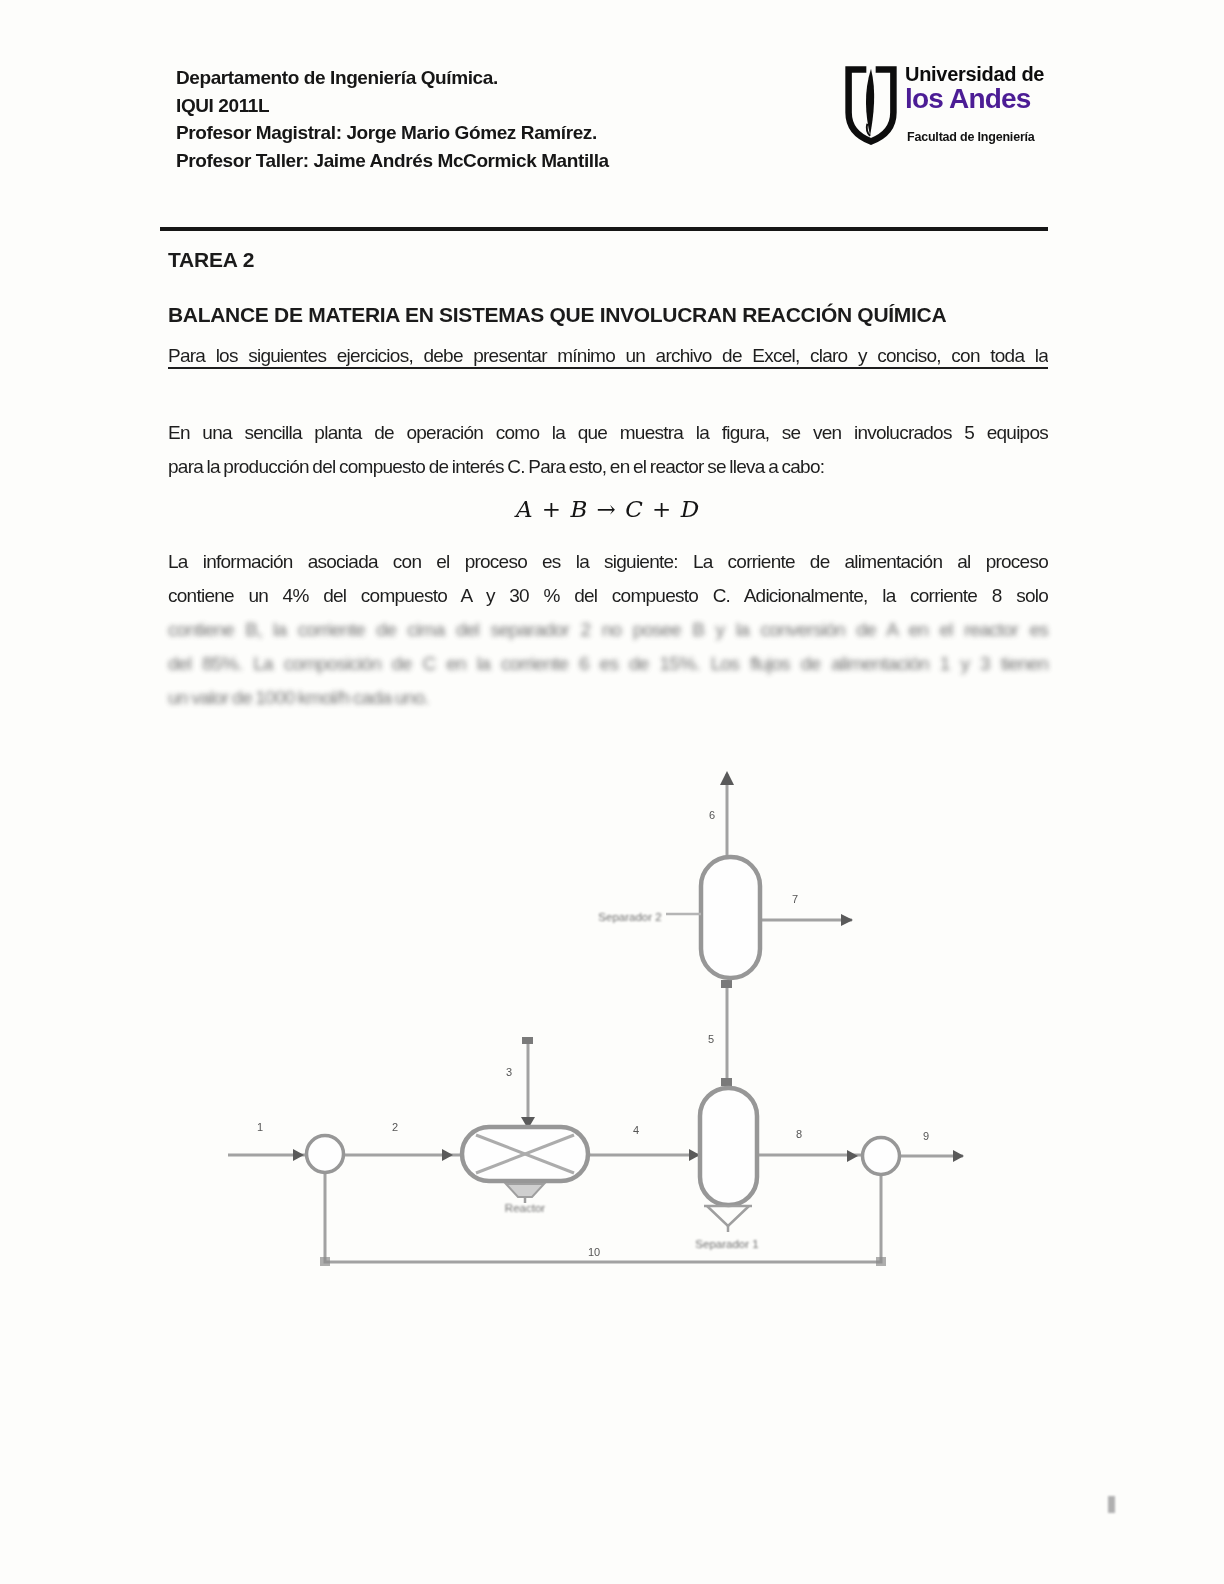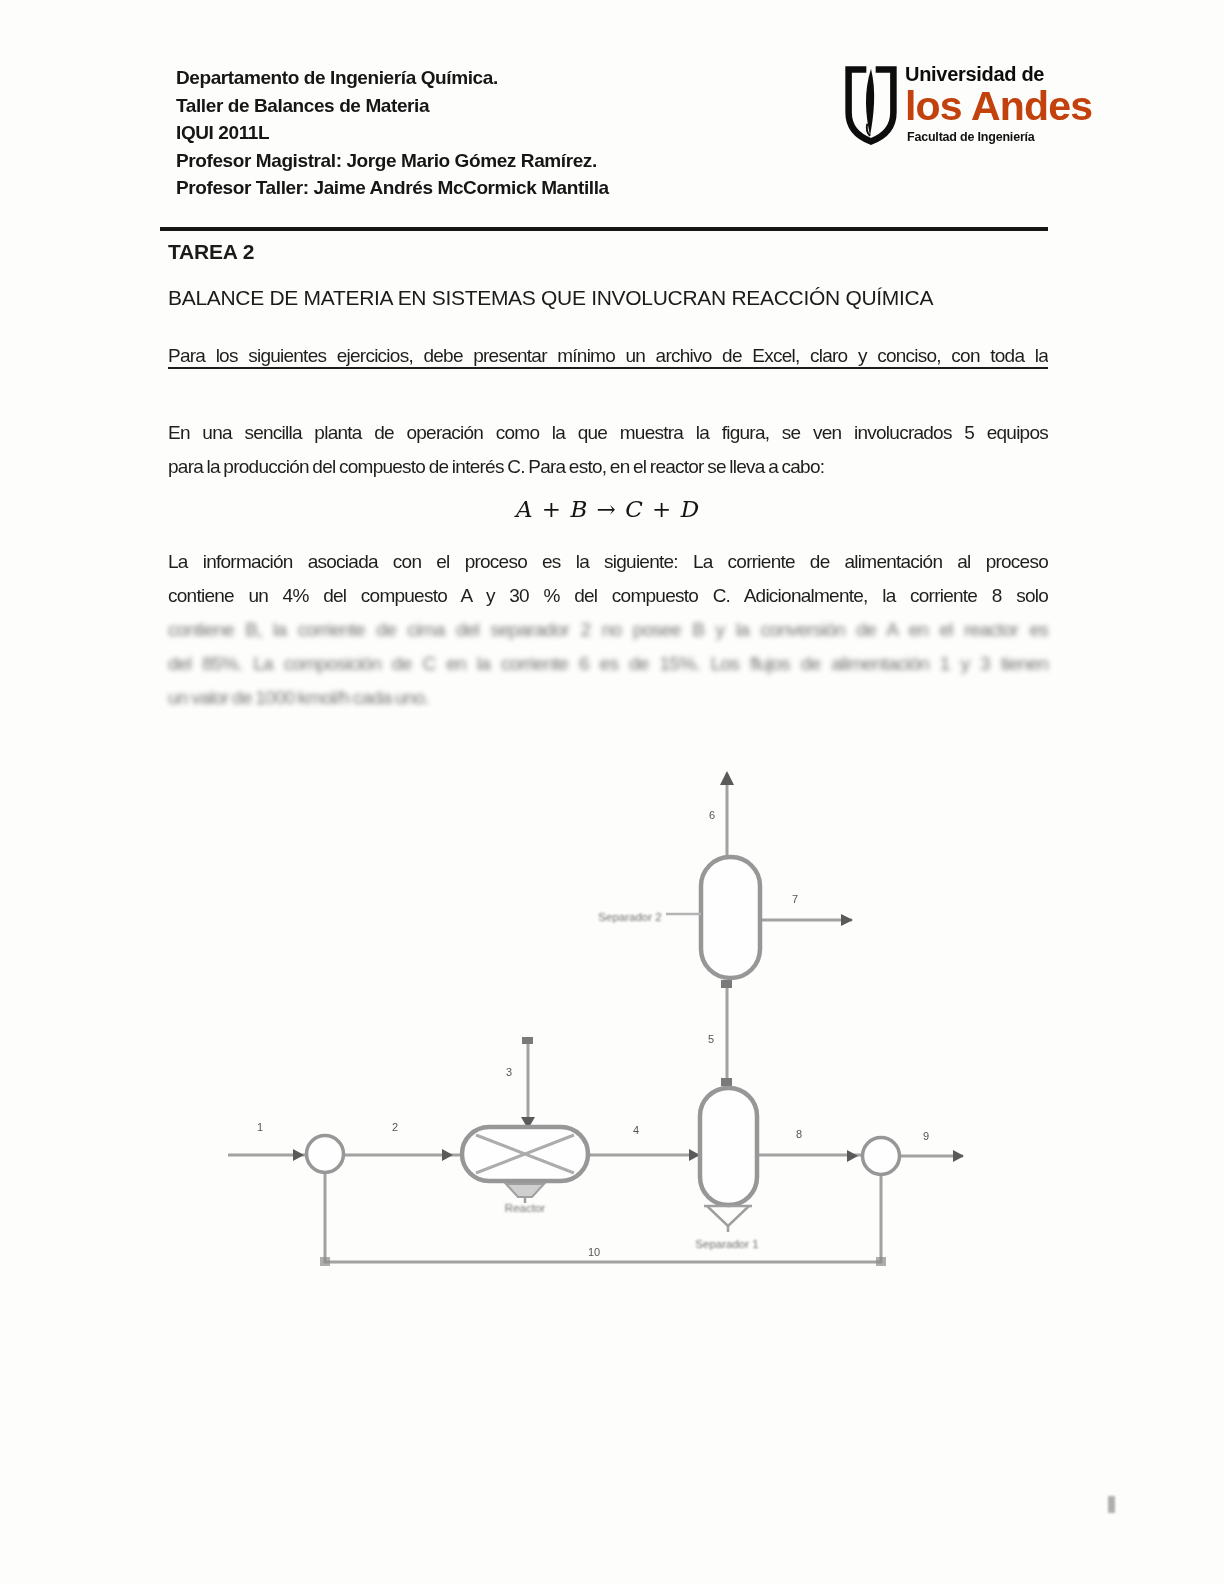--- a/index.html
+++ b/index.html
@@ -11,28 +11,28 @@
   
   .doc-header{left:176px;top:64px;width:660px;}
   .doc-header .hline{
     font-size:19px;font-weight:700;letter-spacing:-0.4px;line-height:27.5px;
     white-space:nowrap;color:#161616;
   }
   
   .logo{left:843px;top:63px;width:210px;height:90px;}
   .logo .shield{position:absolute;left:0;top:2px;}
   .logo .u-top{position:absolute;left:62px;top:0px;font-size:20px;font-weight:600;letter-spacing:-0.3px;color:#0d0d0d;white-space:nowrap;}
-  .logo .u-bottom{position:absolute;left:62px;top:20px;font-size:41px;font-weight:700;letter-spacing:-0.8px;color:#c2410c;white-space:nowrap;}
+  .logo .u-bottom{position:absolute;left:62px;top:20px;font-size:28px;font-weight:700;letter-spacing:-0.8px;color:#4c1d95;white-space:nowrap;}
   .logo .faculty{position:absolute;left:64px;top:67px;font-size:12.5px;font-weight:700;letter-spacing:-0.2px;color:#111;white-space:nowrap;}
   
   .rule{left:160px;top:227px;width:888px;height:4px;background:#161616;}
   
   .col{left:168px;width:880px;}
-  .title{top:240px;font-size:21px;font-weight:700;letter-spacing:-0.2px;}
-  .subtitle{top:286px;font-size:21px;font-weight:400;letter-spacing:-0.3px;white-space:nowrap;}
+  .title{top:248px;font-size:21px;font-weight:700;letter-spacing:-0.2px;}
+  .subtitle{top:303px;font-size:21px;font-weight:700;letter-spacing:-0.3px;white-space:nowrap;}
   .bodytxt{font-size:19px;letter-spacing:-0.75px;word-spacing:-1px;color:#1e1e1e;}
   .jline{text-align:justify;text-align-last:justify;height:34px;line-height:30px;overflow:hidden;}
   .lline{text-align:left;height:34px;line-height:30px;overflow:hidden;}
   .instructions{top:341px;}
   .instructions .jline,.instructions .lline{
     text-decoration:underline;text-decoration-thickness:1.8px;text-underline-offset:5px;height:35px;
   }
   .intro{top:418px;}
   .equation{top:496px;text-align:center;font-family:"DejaVu Serif","Liberation Serif",serif;
     font-style:italic;font-size:23px;letter-spacing:1px;color:#141414;}
@@ -56,21 +56,20 @@
   .slabel{font-family:"Liberation Sans",sans-serif;font-size:11px;fill:#555;filter:blur(0.7px);}
   .eqlabel{font-family:"Liberation Sans",sans-serif;font-size:11.5px;fill:#6f6f6f;filter:blur(1.3px);}
   
   .footer-mark{left:1108px;top:1496px;width:7px;height:17px;background:#b0b0b0;filter:blur(0.8px);}
 </style>
 </head>
 <body>
 
 <header class="abs doc-header">
   <div class="hline">Departamento de Ingeniería Química.</div>
-  <div class="hline">Taller de Balances de Materia</div>
   <div class="hline">IQUI 2011L</div>
   <div class="hline">Profesor Magistral: Jorge Mario Gómez Ramírez.</div>
   <div class="hline">Profesor Taller: Jaime Andrés McCormick Mantilla</div>
 </header>
 
 <div class="abs logo">
   <svg class="shield" width="56" height="82" viewBox="0 0 60 86">
     <path d="M6,4 H54 V50 Q54,72 30,81 Q6,72 6,50 Z" fill="none" stroke="#0d0d0d" stroke-width="7"></path>
     <rect x="25" y="0" width="10" height="9" fill="#fdfdfb"></rect>
     <path d="M30,3 C22,28 24,52 29,75 C33,52 36,28 30,3 Z" fill="#0d0d0d"></path>

